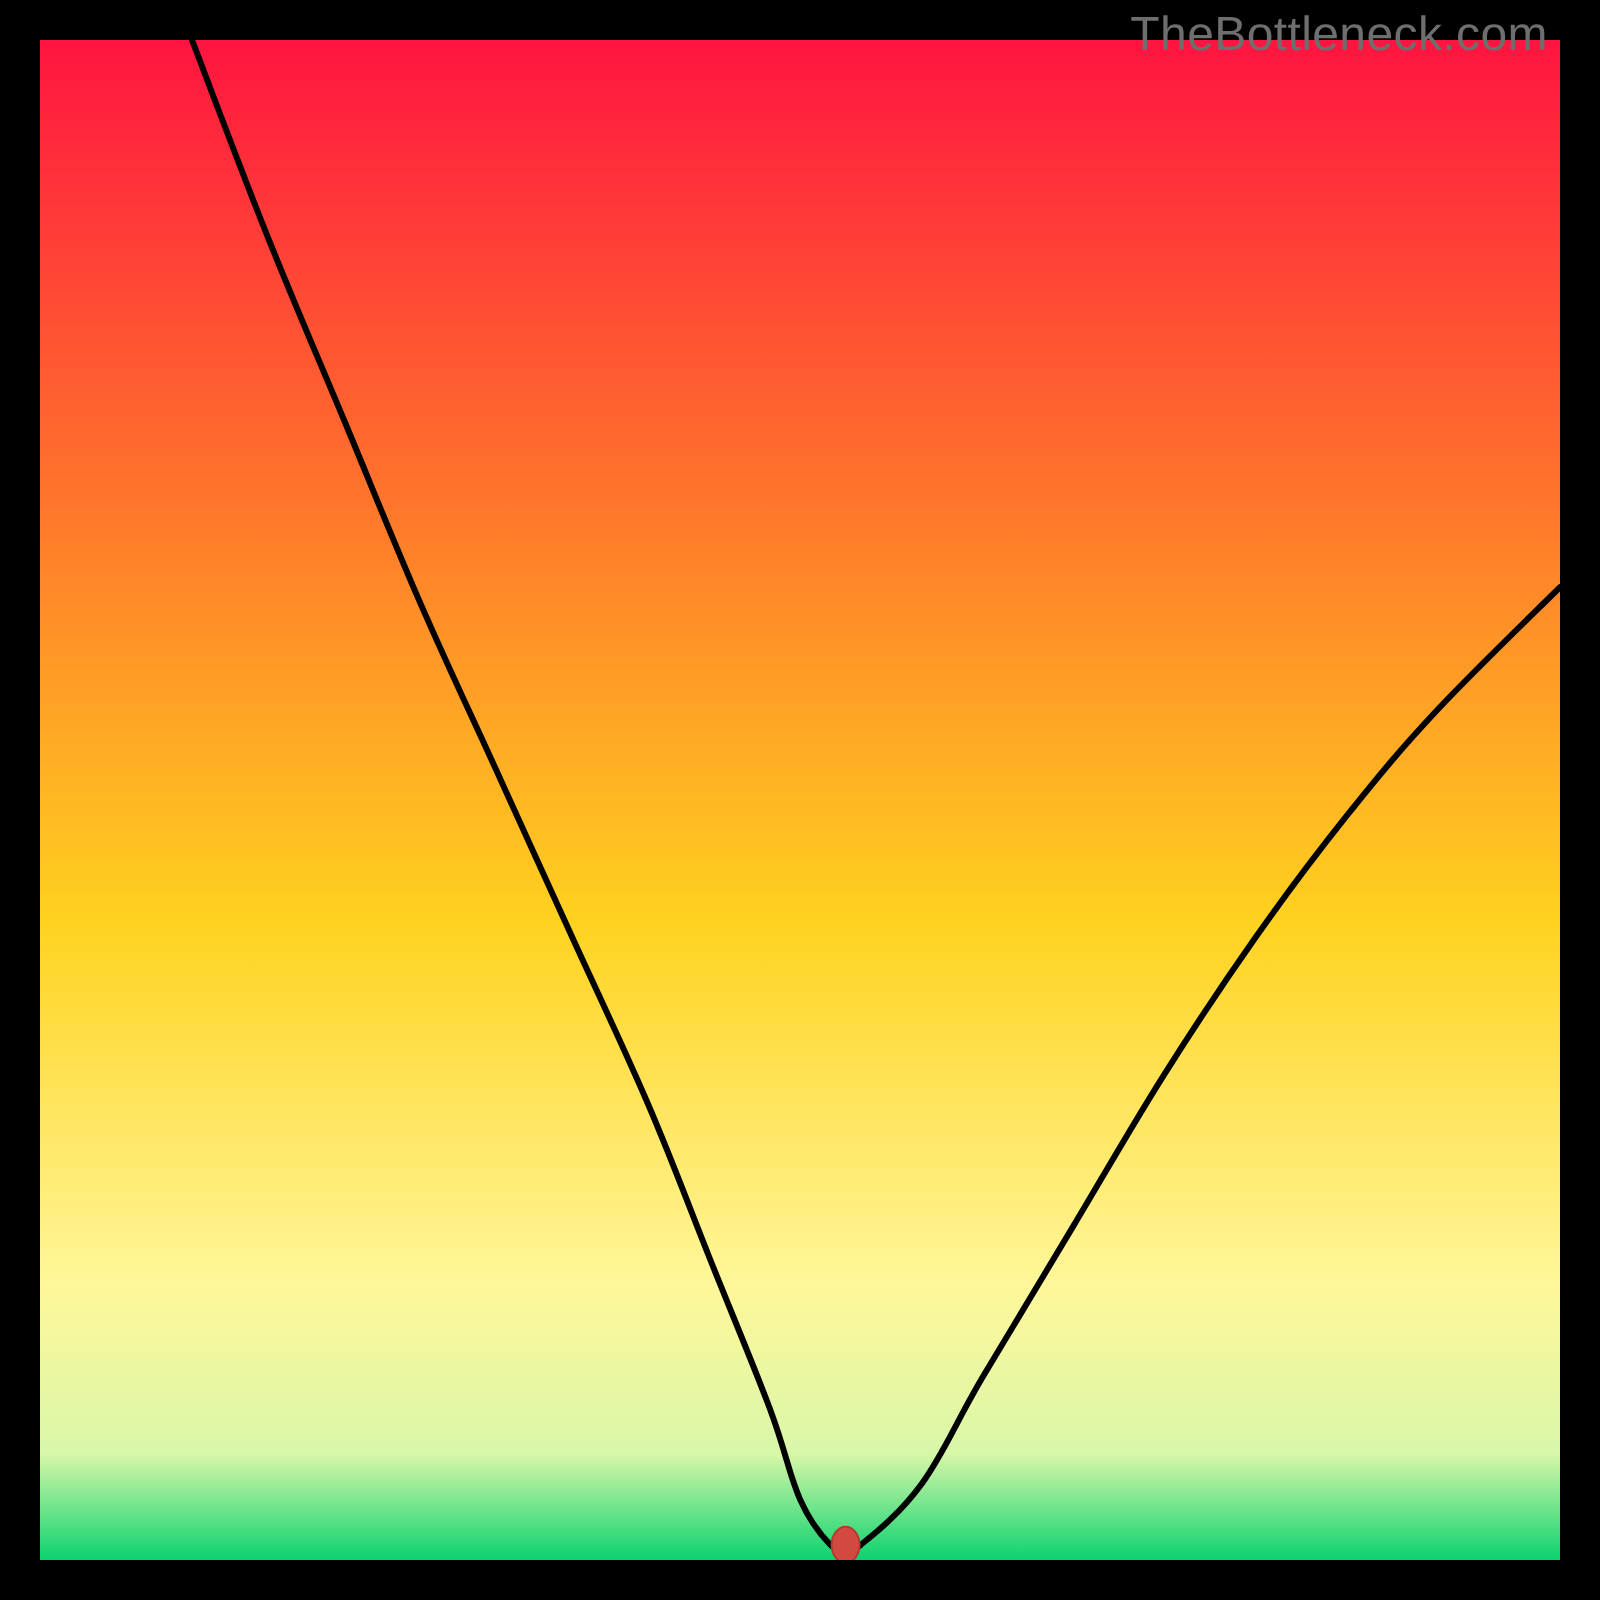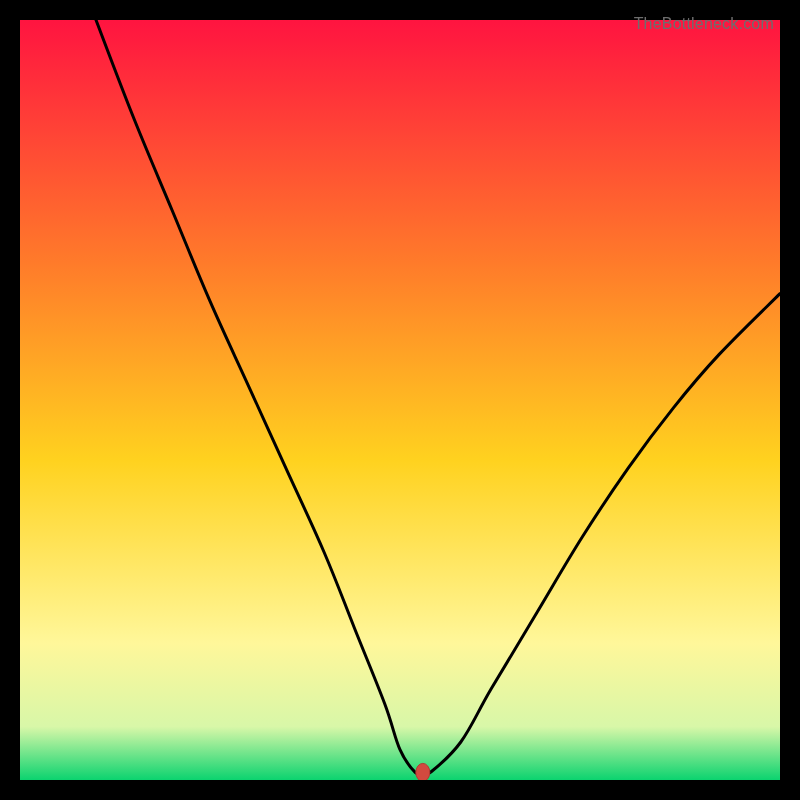--- a/index.html
+++ b/index.html
@@ -21,24 +21,24 @@
   }
   .plot-area {
     position: absolute;
     left: 0;
     top: 0;
     width: 760px;
     height: 760px;
   }
   .watermark {
     position: absolute;
-    top: 15px;
+    top: 4px;
     right: 26px;
     color: #6e6e6e;
-    font-size: 16px;
+    font-size: 24px;
     font-weight: 500;
     letter-spacing: 0.2px;
   }
 </style>
 </head>
 <body>
 
 <div class="frame">
   <svg class="plot-area" viewBox="0 0 760 760" preserveAspectRatio="none">
     <defs>

